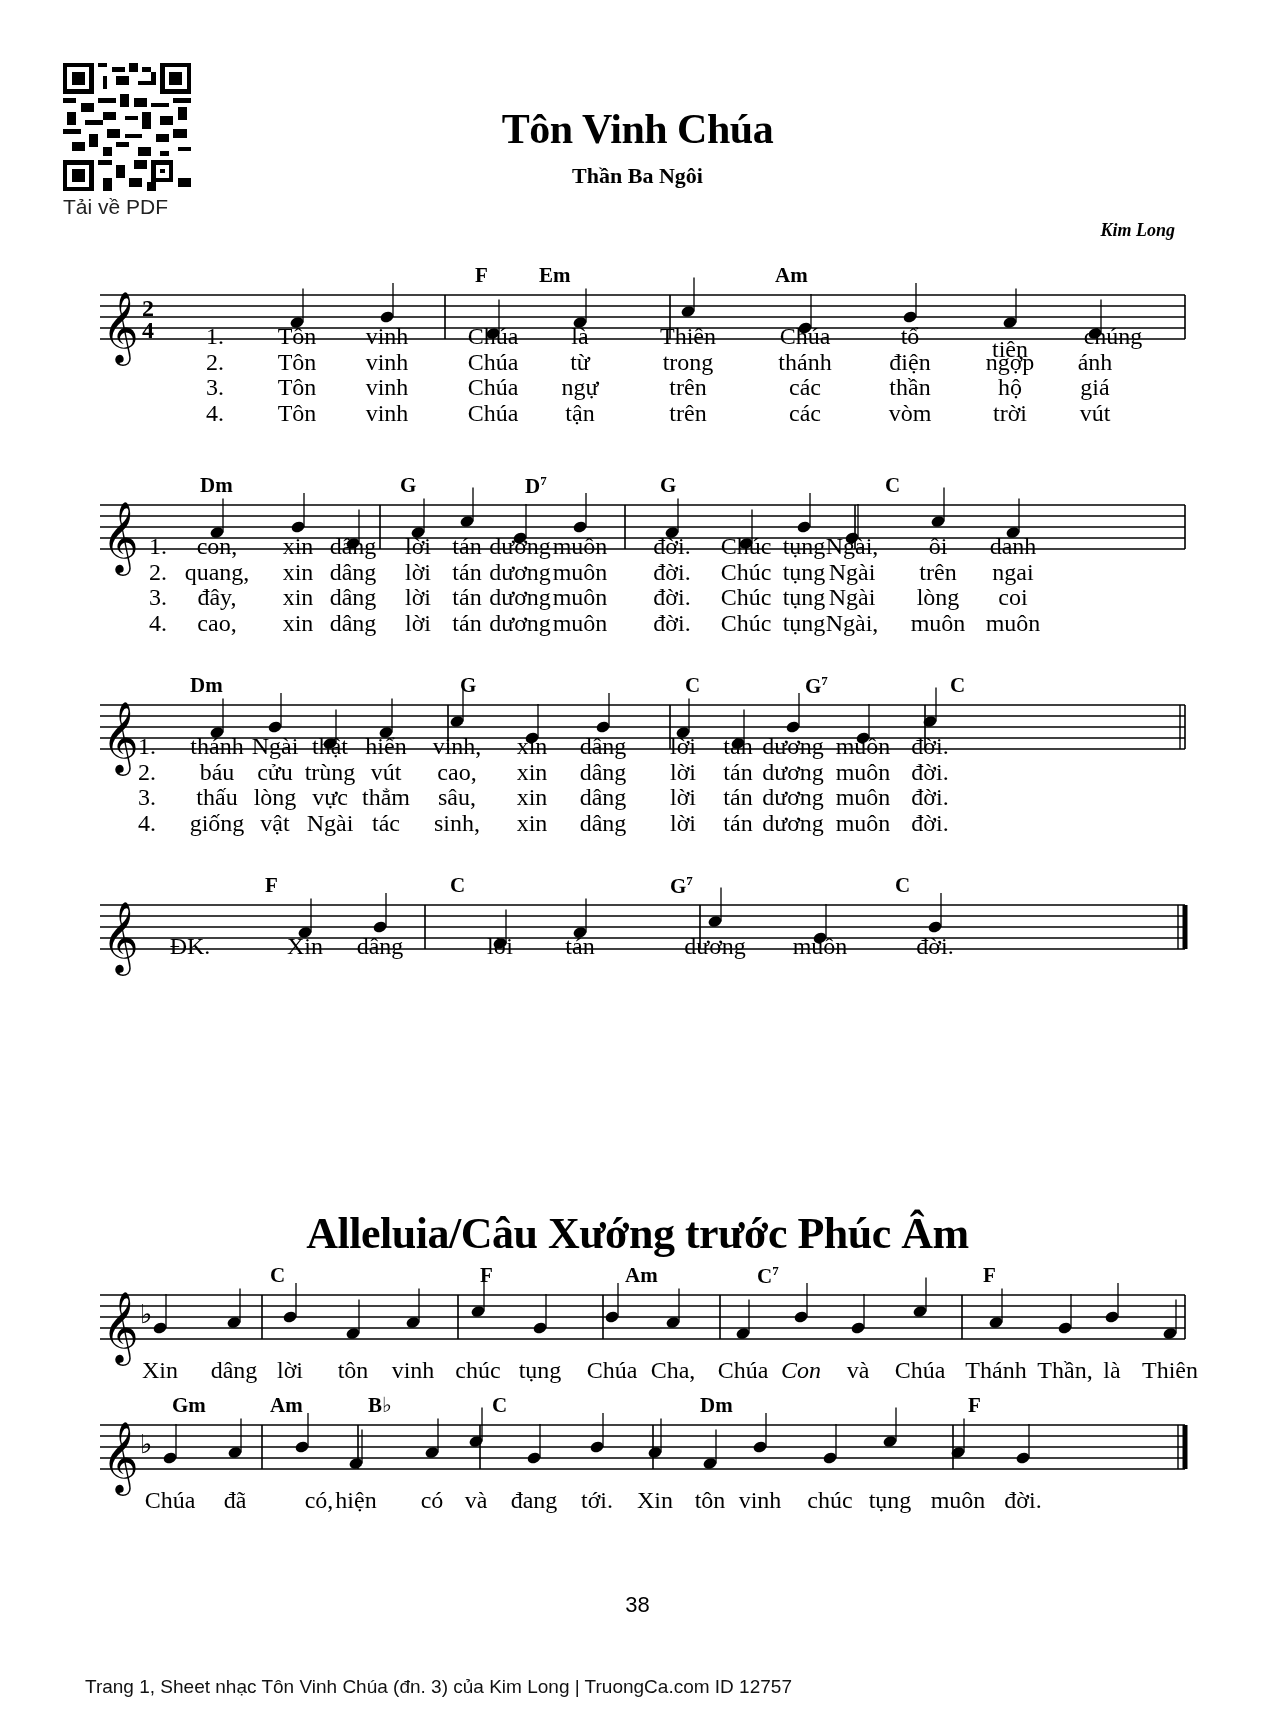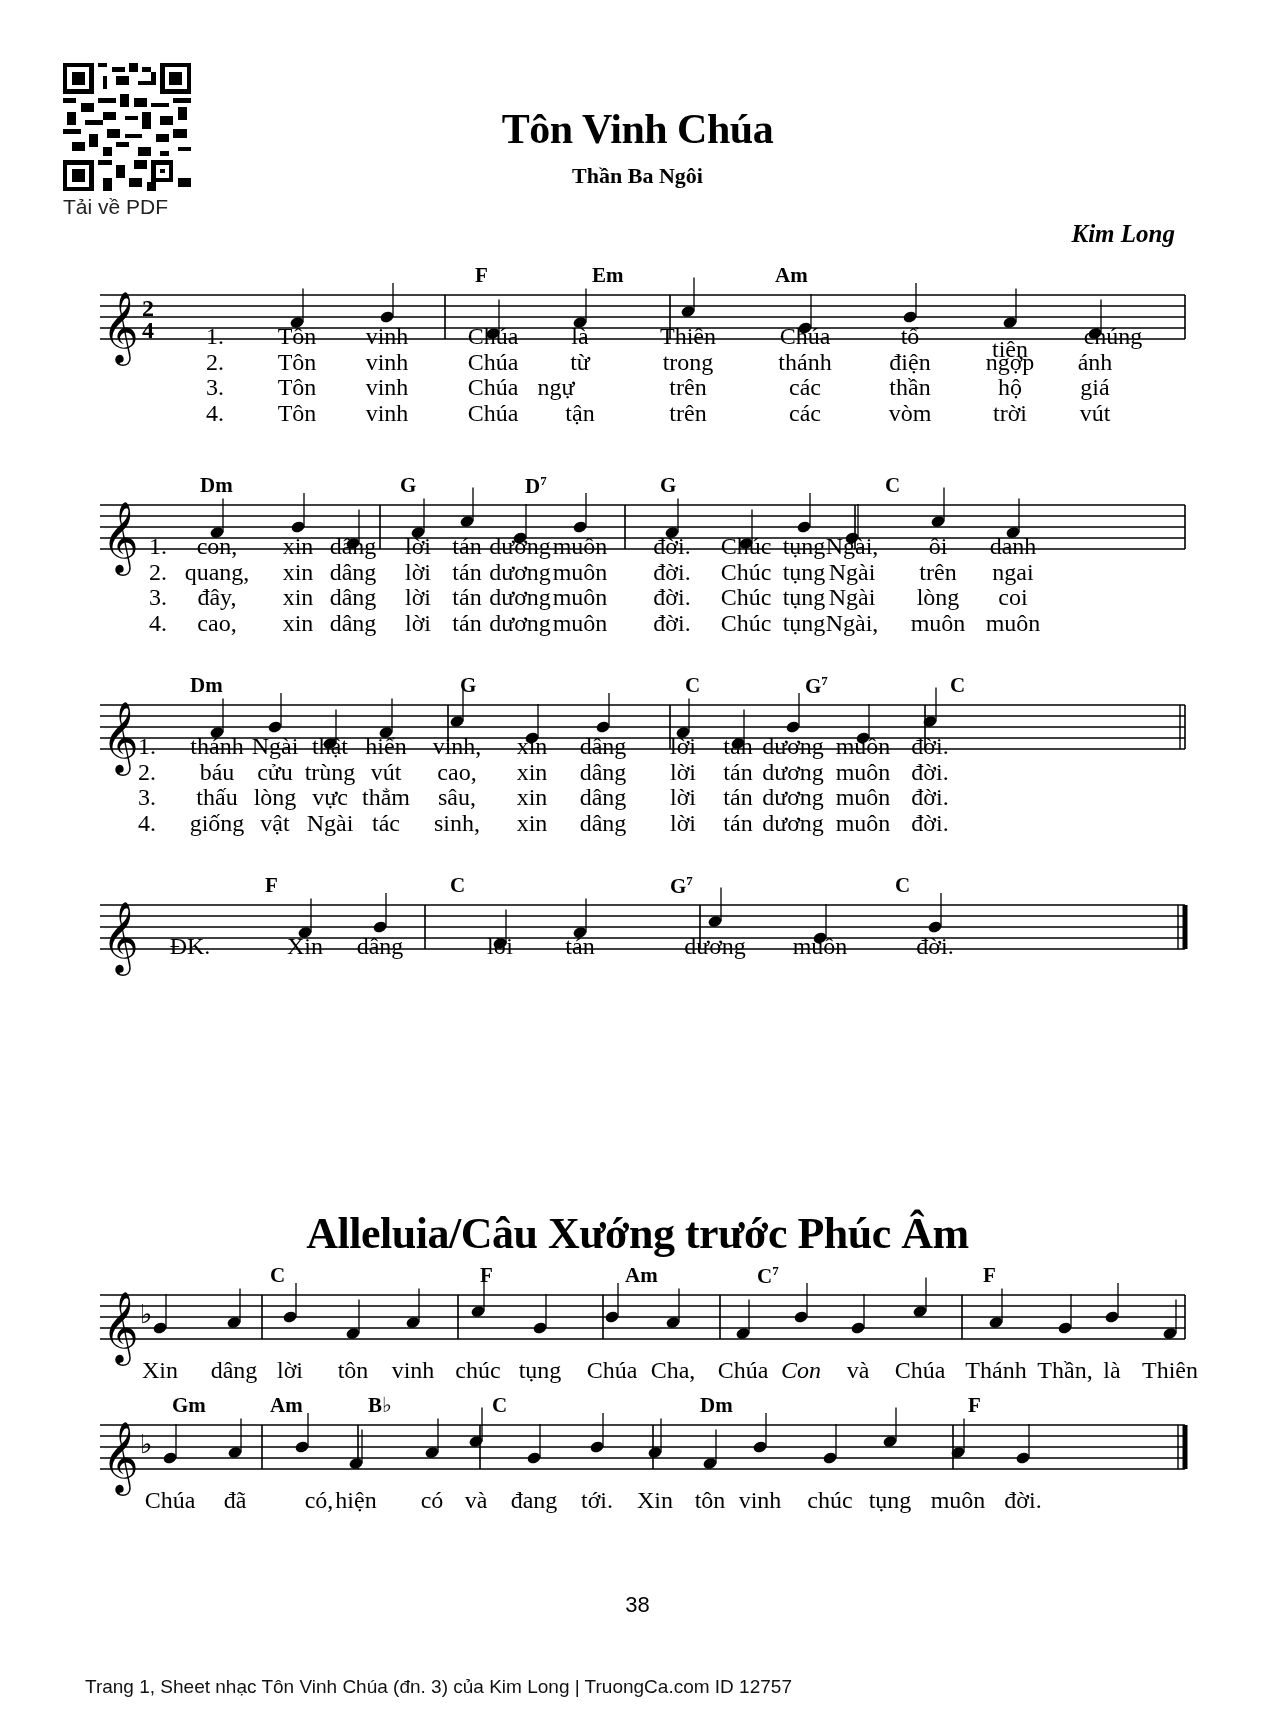--- a/index.html
+++ b/index.html
@@ -2,21 +2,21 @@
 <html><head>
 <meta charset="utf-8">
 <style>
   html, body { margin: 0; padding: 0; background: #ffffff; }
   body { width: 1275px; height: 1732px; position: relative; overflow: hidden; font-family: "Liberation Serif", serif; color: #000; }
   .qr { position: absolute; left: 63px; top: 63px; width: 128px; height: 128px; }
   .qr-label { position: absolute; left: 63px; top: 195px; font-family: "Liberation Sans", sans-serif; font-size: 21px; color: #222; }
   .title { position: absolute; left: 0; width: 1275px; text-align: center; font-weight: bold; }
   .song-title { top: 105px; font-size: 42px; letter-spacing: -0.5px; }
   .song-subtitle { top: 163px; font-size: 22px; }
-  .author { position: absolute; right: 100px; top: 220px; font-size: 25px; font-weight: bold; font-style: italic; }
+  .author { position: absolute; right: 100px; top: 220px; font-size: 18px; font-weight: bold; font-style: italic; }
   .alleluia-title { top: 1208px; font-size: 44px; letter-spacing: -0.5px; }
   .system { position: absolute; left: 100px; width: 1090px; }
   .system svg { position: absolute; left: 0; top: 0; overflow: visible; }
   .chord { position: absolute; font-weight: bold; font-size: 21px; }
   .chord sup { font-size: 13px; }
   .lyric-row { position: absolute; left: 0; height: 28px; font-size: 24px; white-space: nowrap; }
   .lyric-row span { position: absolute; transform: translateX(-50%); }
   .page-num { position: absolute; left: 0; width: 1275px; text-align: center; top: 1592px; font-family: "Liberation Sans", sans-serif; font-size: 22px; }
   .footer { position: absolute; left: 85px; top: 1676px; font-family: "Liberation Sans", sans-serif; font-size: 19px; color: #111; }
 </style>
@@ -114,21 +114,21 @@
         <ellipse cx="705" cy="53" rx="6.5" ry="5" transform="rotate(-20 705 53)" fill="#000"></ellipse>
         <line x1="711" x2="711" y1="53" y2="19" stroke="#000" stroke-width="1.3"></line>
         <ellipse cx="810" cy="42" rx="6.5" ry="5" transform="rotate(-20 810 42)" fill="#000"></ellipse>
         <line x1="816" x2="816" y1="42" y2="8" stroke="#000" stroke-width="1.3"></line>
         <ellipse cx="910" cy="47.5" rx="6.5" ry="5" transform="rotate(-20 910 47.5)" fill="#000"></ellipse>
         <line x1="916" x2="916" y1="47.5" y2="13.5" stroke="#000" stroke-width="1.3"></line>
         <ellipse cx="995" cy="58.5" rx="6.5" ry="5" transform="rotate(-20 995 58.5)" fill="#000"></ellipse>
         <line x1="1001" x2="1001" y1="58.5" y2="24.5" stroke="#000" stroke-width="1.3"></line>
       </svg>
       <div class="chord" style="left: 375px; top: -12px;">F</div>
-      <div class="chord" style="left: 492px; top: -12px; text-align: right;">Em</div>
+      <div class="chord" style="left: 439px; top: -12px; text-align: right;">Em</div>
       <div class="chord" style="left: 675px; top: -12px;">Am</div>
       <div class="lyric-row" style="top: 48px;">
         <span style="left: 115px;">1.</span>
         <span style="left: 197px;">Tôn</span>
         <span style="left: 287px;">vinh</span>
         <span style="left: 393px;">Chúa</span>
         <span style="left: 480px;">là</span>
         <span style="left: 588px;">Thiên</span>
         <span style="left: 705px;">Chúa</span>
         <span style="left: 810px;">tổ</span>
@@ -145,21 +145,21 @@
         <span style="left: 705px;">thánh</span>
         <span style="left: 810px;">điện</span>
         <span style="left: 910px;">ngợp</span>
         <span style="left: 995px;">ánh</span>
       </div>
       <div class="lyric-row" style="top: 99px;">
         <span style="left: 115px;">3.</span>
         <span style="left: 197px;">Tôn</span>
         <span style="left: 287px;">vinh</span>
         <span style="left: 393px;">Chúa</span>
-        <span style="left: 456px; text-align: center;">ngự</span>
+        <span style="left: 480px; text-align: center;">ngự</span>
         <span style="left: 588px;">trên</span>
         <span style="left: 705px;">các</span>
         <span style="left: 810px;">thần</span>
         <span style="left: 910px;">hộ</span>
         <span style="left: 995px;">giá</span>
       </div>
       <div class="lyric-row" style="top: 124.5px;">
         <span style="left: 115px;">4.</span>
         <span style="left: 197px;">Tôn</span>
         <span style="left: 287px;">vinh</span>

